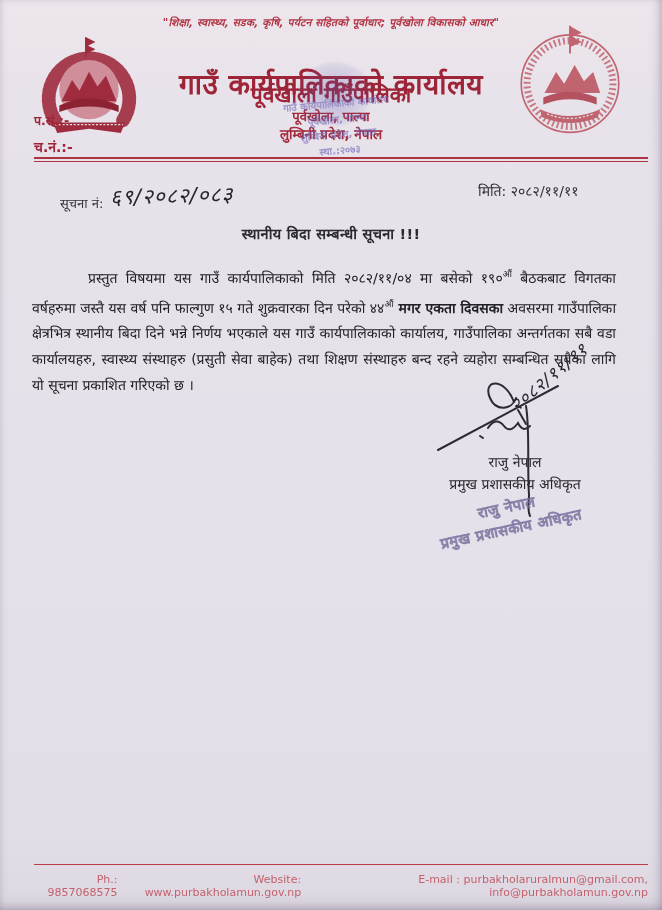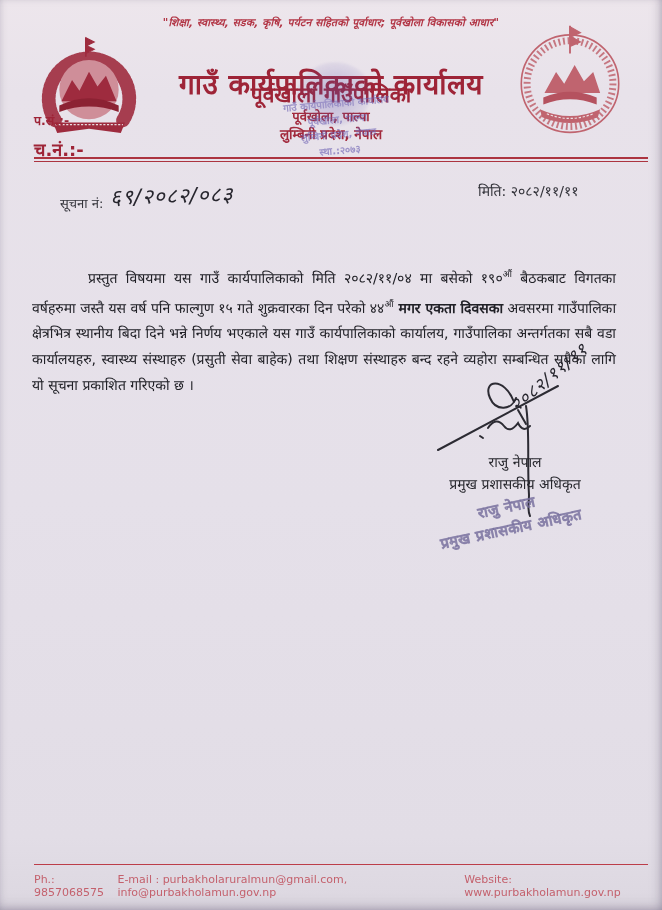--- a/index.html
+++ b/index.html
@@ -16,21 +16,21 @@
   .abs{ position:absolute; }
   .center{ text-align:center; }
 
   .slogan{ top:15px; left:0; width:100%; text-align:center;
     color:#b23646; font-size:10.5px; font-weight:bold; font-style:italic; letter-spacing:.2px;}
   .title1{ top:39px; left:0; width:100%; font-size:21px; font-weight:bold; color:#9e2437;margin-top:41px; }
   .title2{ top:64px; left:0; width:100%; font-size:28px; font-weight:bold; color:#9e2437; letter-spacing:.5px;}
   .addr1{ top:107px; left:0; width:100%; font-size:13px; font-weight:bold; color:#a22a3d; }
   .addr2{ top:125px; left:0; width:100%; font-size:13.5px; font-weight:bold; color:#a22a3d; }
   .refno{ left:34px; top:112px; font-size:12.5px; font-weight:bold; color:#9e2437;text-align:center;}
-  .chno{ left:34px; top:137px; font-size:18px; font-weight:bold; color:#9e2437;}
+  .chno{ left:34px; top:137px; font-size:14px; font-weight:bold; color:#9e2437;}
 
   .emblem-left{ left:36px; top:31px; width:106px; height:112px; }
   .emblem-right{ left:512px; top:19px; width:116px; height:120px; }
 
   .office-stamp{ left:238px; top:96px; width:200px; text-align:center;
     transform:rotate(-5deg); color:#6f63b4; opacity:.62; line-height:1.55; font-size:10px; font-weight:bold;}
   .office-stamp .blob{ position:absolute; left:62px; top:-34px; width:74px; height:64px;
     border-radius:50%; background:radial-gradient(ellipse at center, rgba(92,82,170,.55), rgba(92,82,170,.12) 70%);
     filter:blur(1px);}
   .office-stamp .l{ position:relative; }
@@ -54,21 +54,21 @@
   .sig-date{ left:520px; top:392px; font-size:17.5px; transform:rotate(-40deg); transform-origin:left bottom; letter-spacing:1px;}
   .sig-name{ left:440px; top:452px; width:150px; text-align:center; font-size:14px; color:#26262c;}
   .sig-title{ left:402px; top:474px; width:226px; text-align:center; font-size:14px; color:#26262c;}
 
   .name-stamp{ left:396px; top:496px; width:226px; text-align:center; transform:rotate(-12deg);
     font-weight:bold; font-size:14.5px; line-height:1.55; color:rgba(118,110,156,.55);
     -webkit-text-stroke:.5px rgba(118,110,156,.65); letter-spacing:.5px;}
 
   .footer-rule{ left:34px; top:864px; width:614px; border-top:1.6px solid #bc3d49; }
   .footer-row{ left:34px; top:873px; width:614px; display:flex; justify-content:space-between;
-    font-size:11px; color:#c4616d; }
+    font-size:11px; color:#c4616d;text-align:right; }
 </style>
 </head>
 <body>
 
 <div class="page">
 
   <div class="abs slogan">"शिक्षा, स्वास्थ्य, सडक, कृषि, पर्यटन सहितको पूर्वाधार; पूर्वखोला विकासको आधार"</div>
 
   <svg class="abs emblem-left" viewBox="0 0 100 105">
     <g fill="none" stroke="#9e2b3e">
@@ -111,20 +111,21 @@
     <div class="l">लुम्बिनी प्रदेश, नेपाल</div>
     <div class="l">स्था.:२०७३</div>
   </div>
 
   <div class="abs rule"></div>
 
   <div class="abs notice-label">सूचना नं:</div>
   <div class="abs notice-number hand">६९/२०८२/०८३</div>
   <div class="abs date-line">मिति: २०८२/११/११</div>
 
+  <div class="abs subject center">स्थानीय बिदा सम्बन्धी सूचना !!!</div>
 
   <div class="abs body-par"><span>प्रस्तुत विषयमा यस गाउँ कार्यपालिकाको मिति २०८२/११/०४ मा बसेको १९०</span><sup>औं</sup><span> बैठकबाट विगतका वर्षहरुमा जस्तै यस वर्ष पनि फाल्गुण १५ गते शुक्रवारका दिन परेको ४४</span><sup>औं</sup><span class="b"> मगर एकता दिवसका</span><span> अवसरमा गाउँपालिका क्षेत्रभित्र स्थानीय बिदा दिने भन्ने निर्णय भएकाले यस गाउँ कार्यपालिकाको कार्यालय, गाउँपालिका अन्तर्गतका सबै वडा कार्यालयहरु, स्वास्थ्य संस्थाहरु (प्रसुती सेवा बाहेक) तथा शिक्षण संस्थाहरु बन्द रहने व्यहोरा सम्बन्धित सबैका लागि यो सूचना प्रकाशित गरिएको छ ।</span></div>
 
   <svg class="abs sig-svg" viewBox="0 0 170 150">
     <g fill="none" stroke="#2c2b33" stroke-width="2" stroke-linecap="round">
       <path d="M8,80 L128,16"></path>
       <path d="M84,32 C74,6 52,10 60,28 C66,42 82,40 86,28"></path>
       <path d="M58,58 q8,-12 16,-2 q6,8 14,-3 q5,10 12,3"></path>
       <path d="M50,66 l3,2"></path>
       <path d="M96,36 C100,60 97,95 99,125 C99,133 97,140 100,146"></path>
@@ -136,17 +137,17 @@
   <div class="abs sig-title">प्रमुख प्रशासकीय अधिकृत</div>
 
   <div class="abs name-stamp">
     <div>राजु नेपाल</div>
     <div>प्रमुख प्रशासकीय अधिकृत</div>
   </div>
 
   <div class="abs footer-rule"></div>
   <div class="abs footer-row">
     <span>Ph.: 9857068575</span>
+    <span>Website: www.purbakholamun.gov.np</span>
     <span>E-mail : purbakholaruralmun@gmail.com, info@purbakholamun.gov.np</span>
-    <span>Website: www.purbakholamun.gov.np</span>
   </div>
 
 </div>
 
 </body></html>

